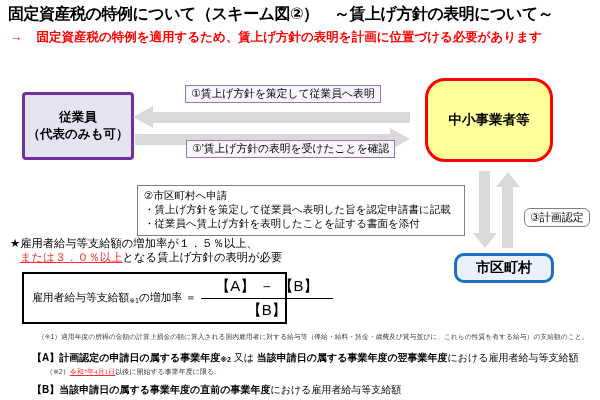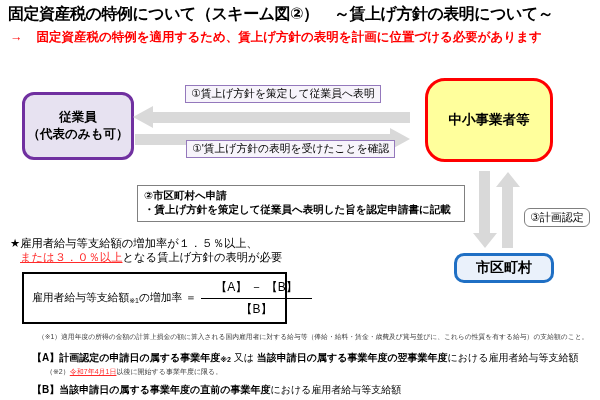--- a/index.html
+++ b/index.html
@@ -5,44 +5,44 @@
   * { margin:0; padding:0; box-sizing:border-box; }
   html,body { background:#fff; }
   body { font-family:"Liberation Sans","DejaVu Sans",sans-serif; }
   .slide { position:relative; width:600px; height:400px; background:#fff; overflow:hidden; }
 
   .title { position:absolute; left:8px; top:4px; font-size:16px; font-weight:bold; color:#000; white-space:nowrap; letter-spacing:-0.5px; }
   .subtitle { position:absolute; left:10px; top:29px; font-size:12.5px; font-weight:bold; color:#f00; white-space:nowrap; }
   .subtitle .arr { display:inline-block; margin-right:14px; }
 
   .box { position:absolute; display:flex; flex-direction:column; align-items:center; justify-content:center; text-align:center; font-weight:bold; color:#000; }
-  .box-employees { left:22px; top:92px; width:112px; height:68px; background:#e7e2f1; border:3px solid #7030a0; border-radius:12px; font-size:12.5px; line-height:1.4; }
+  .box-employees { left:22px; top:92px; width:112px; height:68px; background:#e7e2f1; border:3px solid #7030a0; border-radius:4px; font-size:12.5px; line-height:1.4; }
   .box-sme { left:425px; top:78px; width:128px; height:84px; background:#ffff9c; border:3px solid #f00; border-radius:20px; font-size:13.5px; }
   .box-municipality { left:454px; top:253px; width:100px; height:30px; background:#eaf1fb; border:3px solid #1f6fc4; border-radius:10px; font-size:14px; }
 
   .arrow-label { position:absolute; background:#f7f4fb; border:1px solid #9478bc; font-size:10.8px; color:#000; padding:1px 5px; white-space:nowrap; }
   .plain-label { position:absolute; background:#fff; border:1px solid #808080; font-size:11px; color:#000; padding:1px 5px; white-space:nowrap; }
 
   .abody { position:absolute; background:#d9d9d9; }
   .ahead { position:absolute; width:0; height:0; }
   .ahead.left  { border-top:11px solid transparent; border-bottom:11px solid transparent; border-right:20px solid #d9d9d9; }
   .ahead.right { border-top:11px solid transparent; border-bottom:11px solid transparent; border-left:20px solid #d9d9d9; }
   .ahead.down  { border-left:12px solid transparent; border-right:12px solid transparent; border-top:15px solid #d9d9d9; }
   .ahead.up    { border-left:12px solid transparent; border-right:12px solid transparent; border-bottom:15px solid #d9d9d9; }
 
-  .box-application { position:absolute; left:137px; top:185px; width:328px; background:#fff; border:1px solid #808080; font-size:10.5px; line-height:1.33; padding:3px 6px 4px 6px; color:#000;font-weight:bold; }
+  .box-application { position:absolute; left:137px; top:185px; width:328px; background:#fff; border:1px solid #808080; font-size:10.5px; line-height:1.33; padding:3px 6px 4px 6px; color:#000; }
 
   .requirement { position:absolute; left:10px; top:236px; font-size:11.3px; line-height:1.25; color:#000; white-space:nowrap; }
   .requirement .l2 { padding-left:10px; }
-  .red-u { color:#ff2a2a; text-decoration:underline; }
+  .red-u { color:#ff2a2a; text-decoration:underline;font-family:Liberation Serif, serif; }
 
   .formula-box { position:absolute; left:22px; top:272px; width:265px; height:52px; border:2px solid #000; background:#fff; display:flex; align-items:center; padding:0 4px 0 8px; }
   .formula-lhs { font-size:10.8px; white-space:nowrap; }
   .sub { font-size:7px; vertical-align:-2px; }
-  .frac { margin-left:5px; text-align:center; font-size:12px; flex:1; }
+  .frac { margin-left:5px; text-align:center; font-size:15px; flex:1; }
   .frac .num { display:inline-block; border-bottom:1.5px solid #000; padding:0 14px 2px 14px; white-space:nowrap; }
   .frac .den { padding-top:2px; }
 
   .fn { position:absolute; color:#3a3a3a; white-space:nowrap; }
   .fn1 { left:38px; top:332px; font-size:6.8px; }
   .fn2 { left:46px; top:367px; font-size:7px; }
   .itemline { position:absolute; font-size:10px; color:#000; white-space:nowrap; }
   .line-a { left:32px; top:351px; }
   .line-b { left:32px; top:383px; }
   .itemline .lbl { font-weight:bold; }
@@ -75,20 +75,21 @@
   <div class="abody" style="left:152px; top:112px; width:258px; height:11px;"></div>
 
   <div class="abody" style="left:135px; top:134px; width:256px; height:11px;"></div>
   <div class="ahead right" style="left:390px; top:128px;"></div>
 
   <div class="arrow-label" style="left:186px; top:140px;">①'賃上げ方針の表明を受けたことを確認</div>
 
   <div class="box-application">
     <div>②市区町村へ申請</div>
     <div>・賃上げ方針を策定して従業員へ表明した旨を認定申請書に記載</div>
+    <div>・従業員へ賃上げ方針を表明したことを証する書面を添付</div>
   </div>
 
   <div class="abody" style="left:479px; top:171px; width:11px; height:63px;"></div>
   <div class="ahead down" style="left:473px; top:233px;"></div>
   <div class="ahead up" style="left:496px; top:172px;"></div>
   <div class="abody" style="left:502px; top:187px; width:11px; height:61px;"></div>
 
   <div class="plain-label" style="left:524px; top:208px;border-radius:6px;">③計画認定</div>
 
   <div class="box box-municipality">

